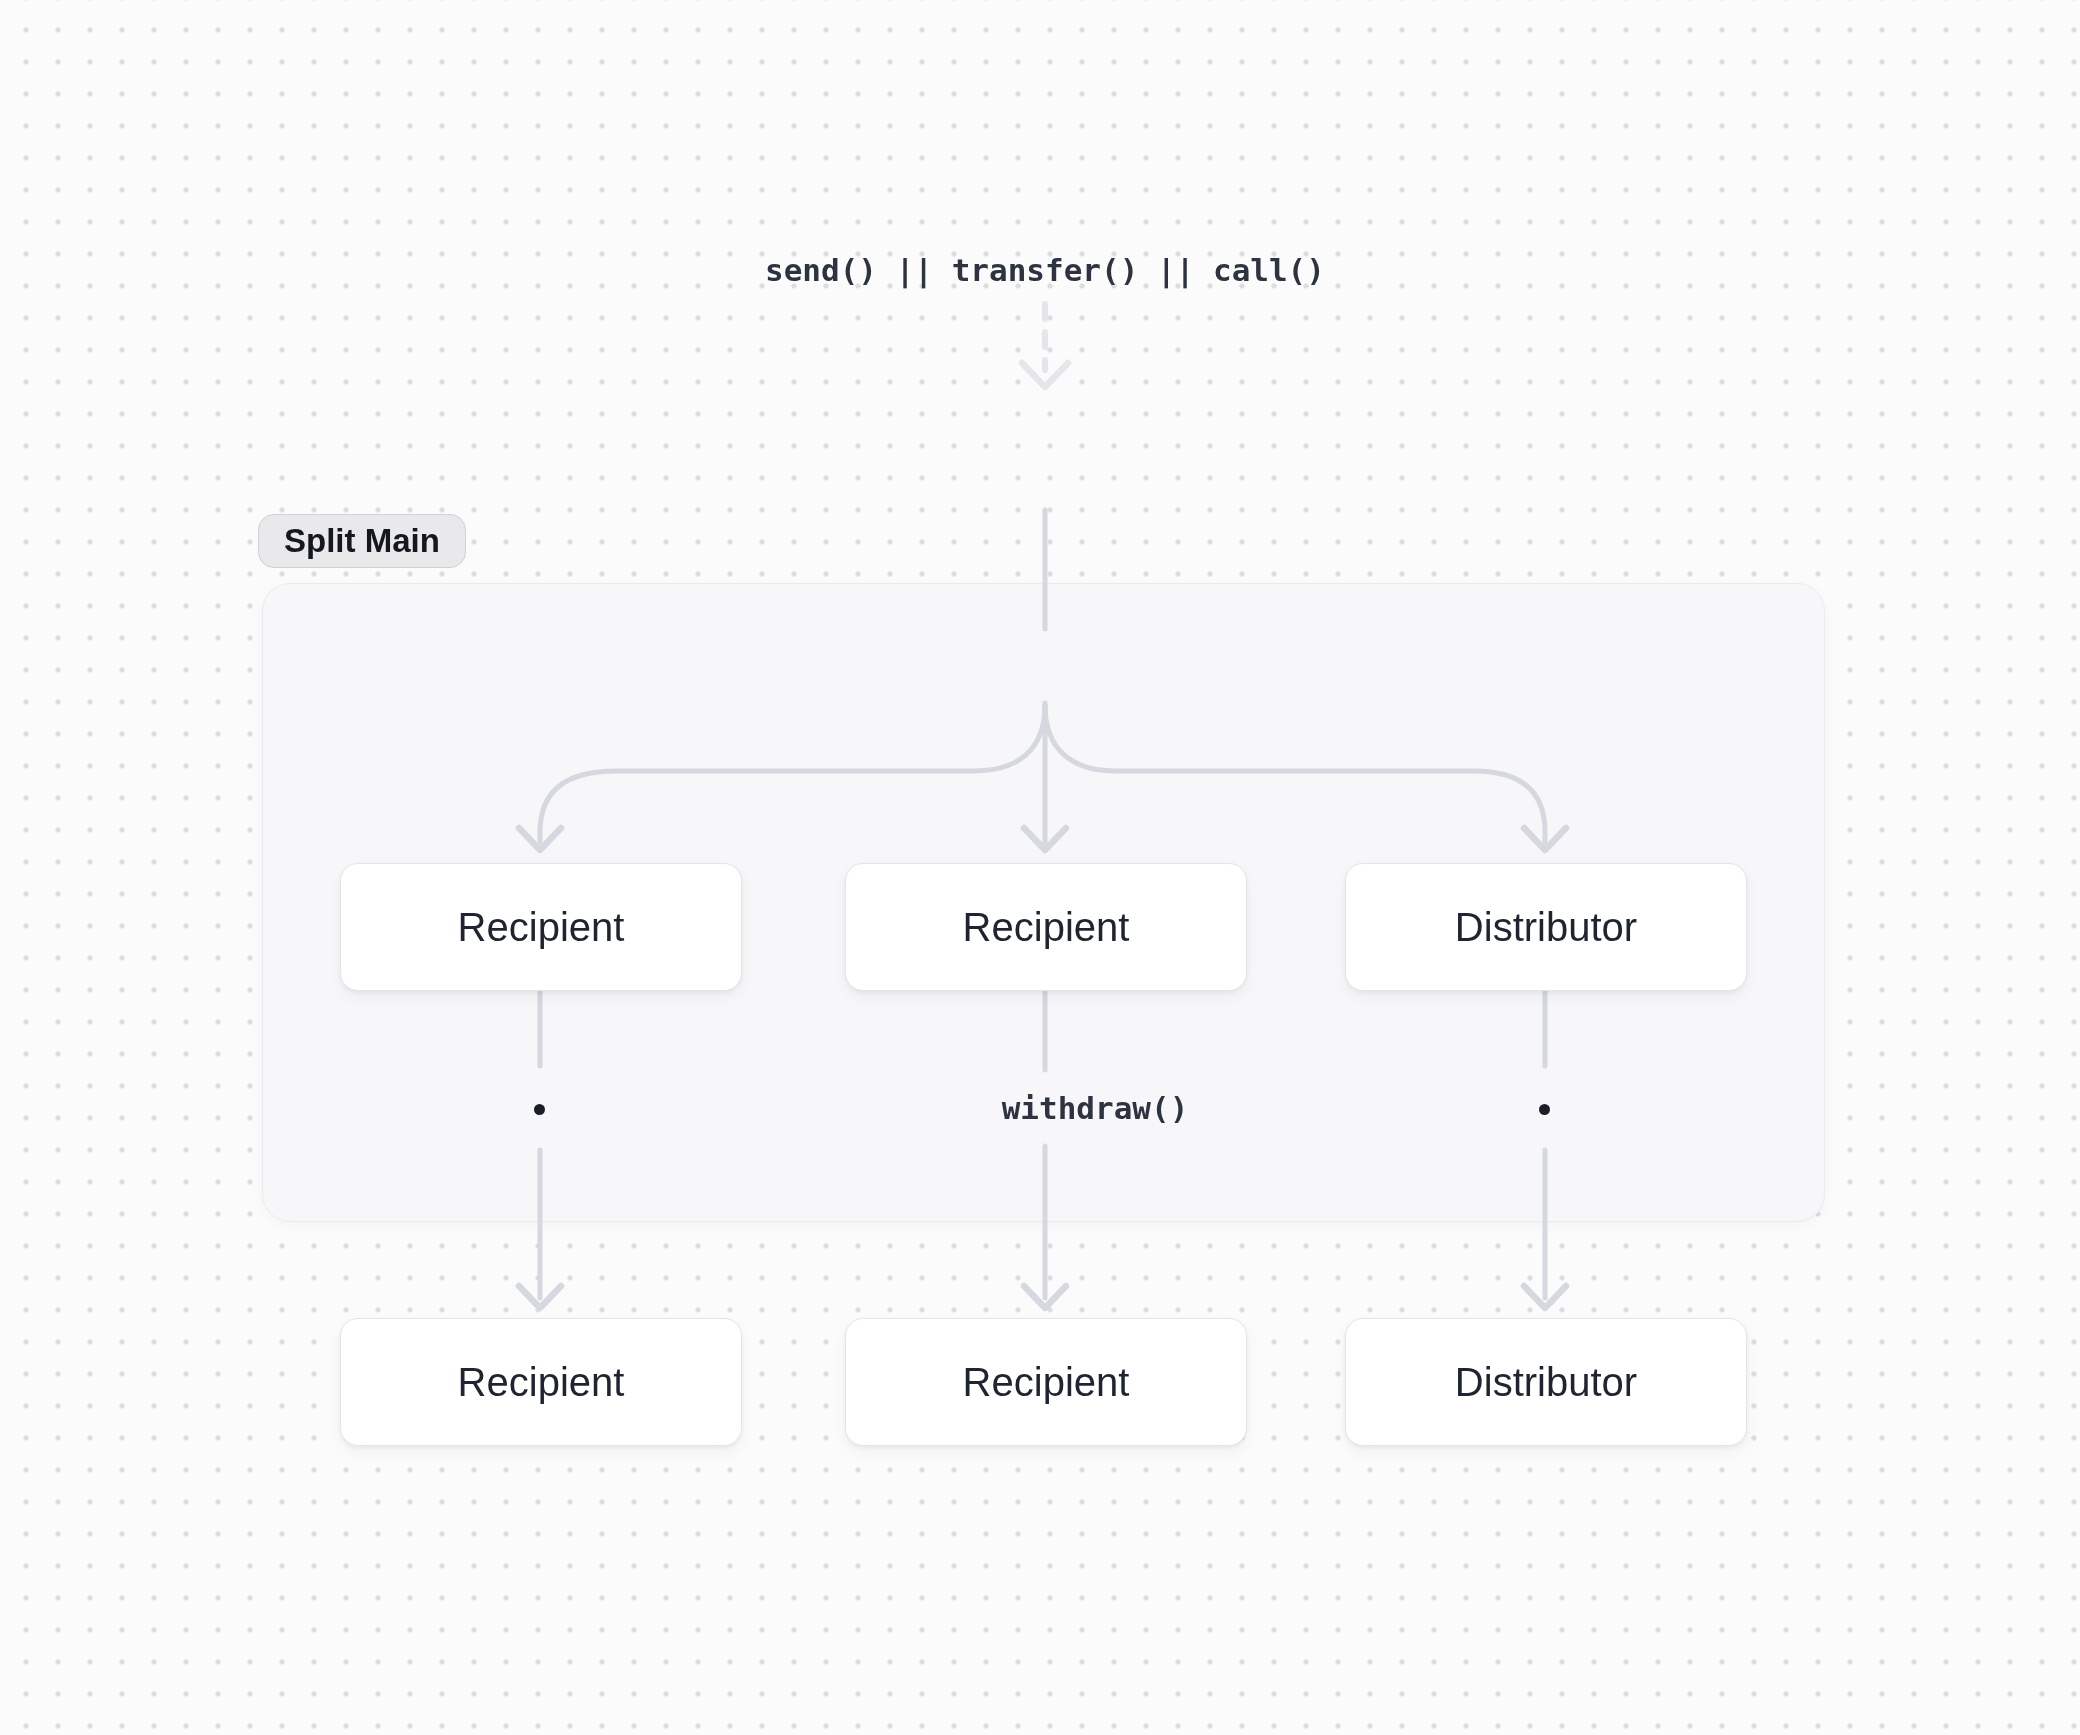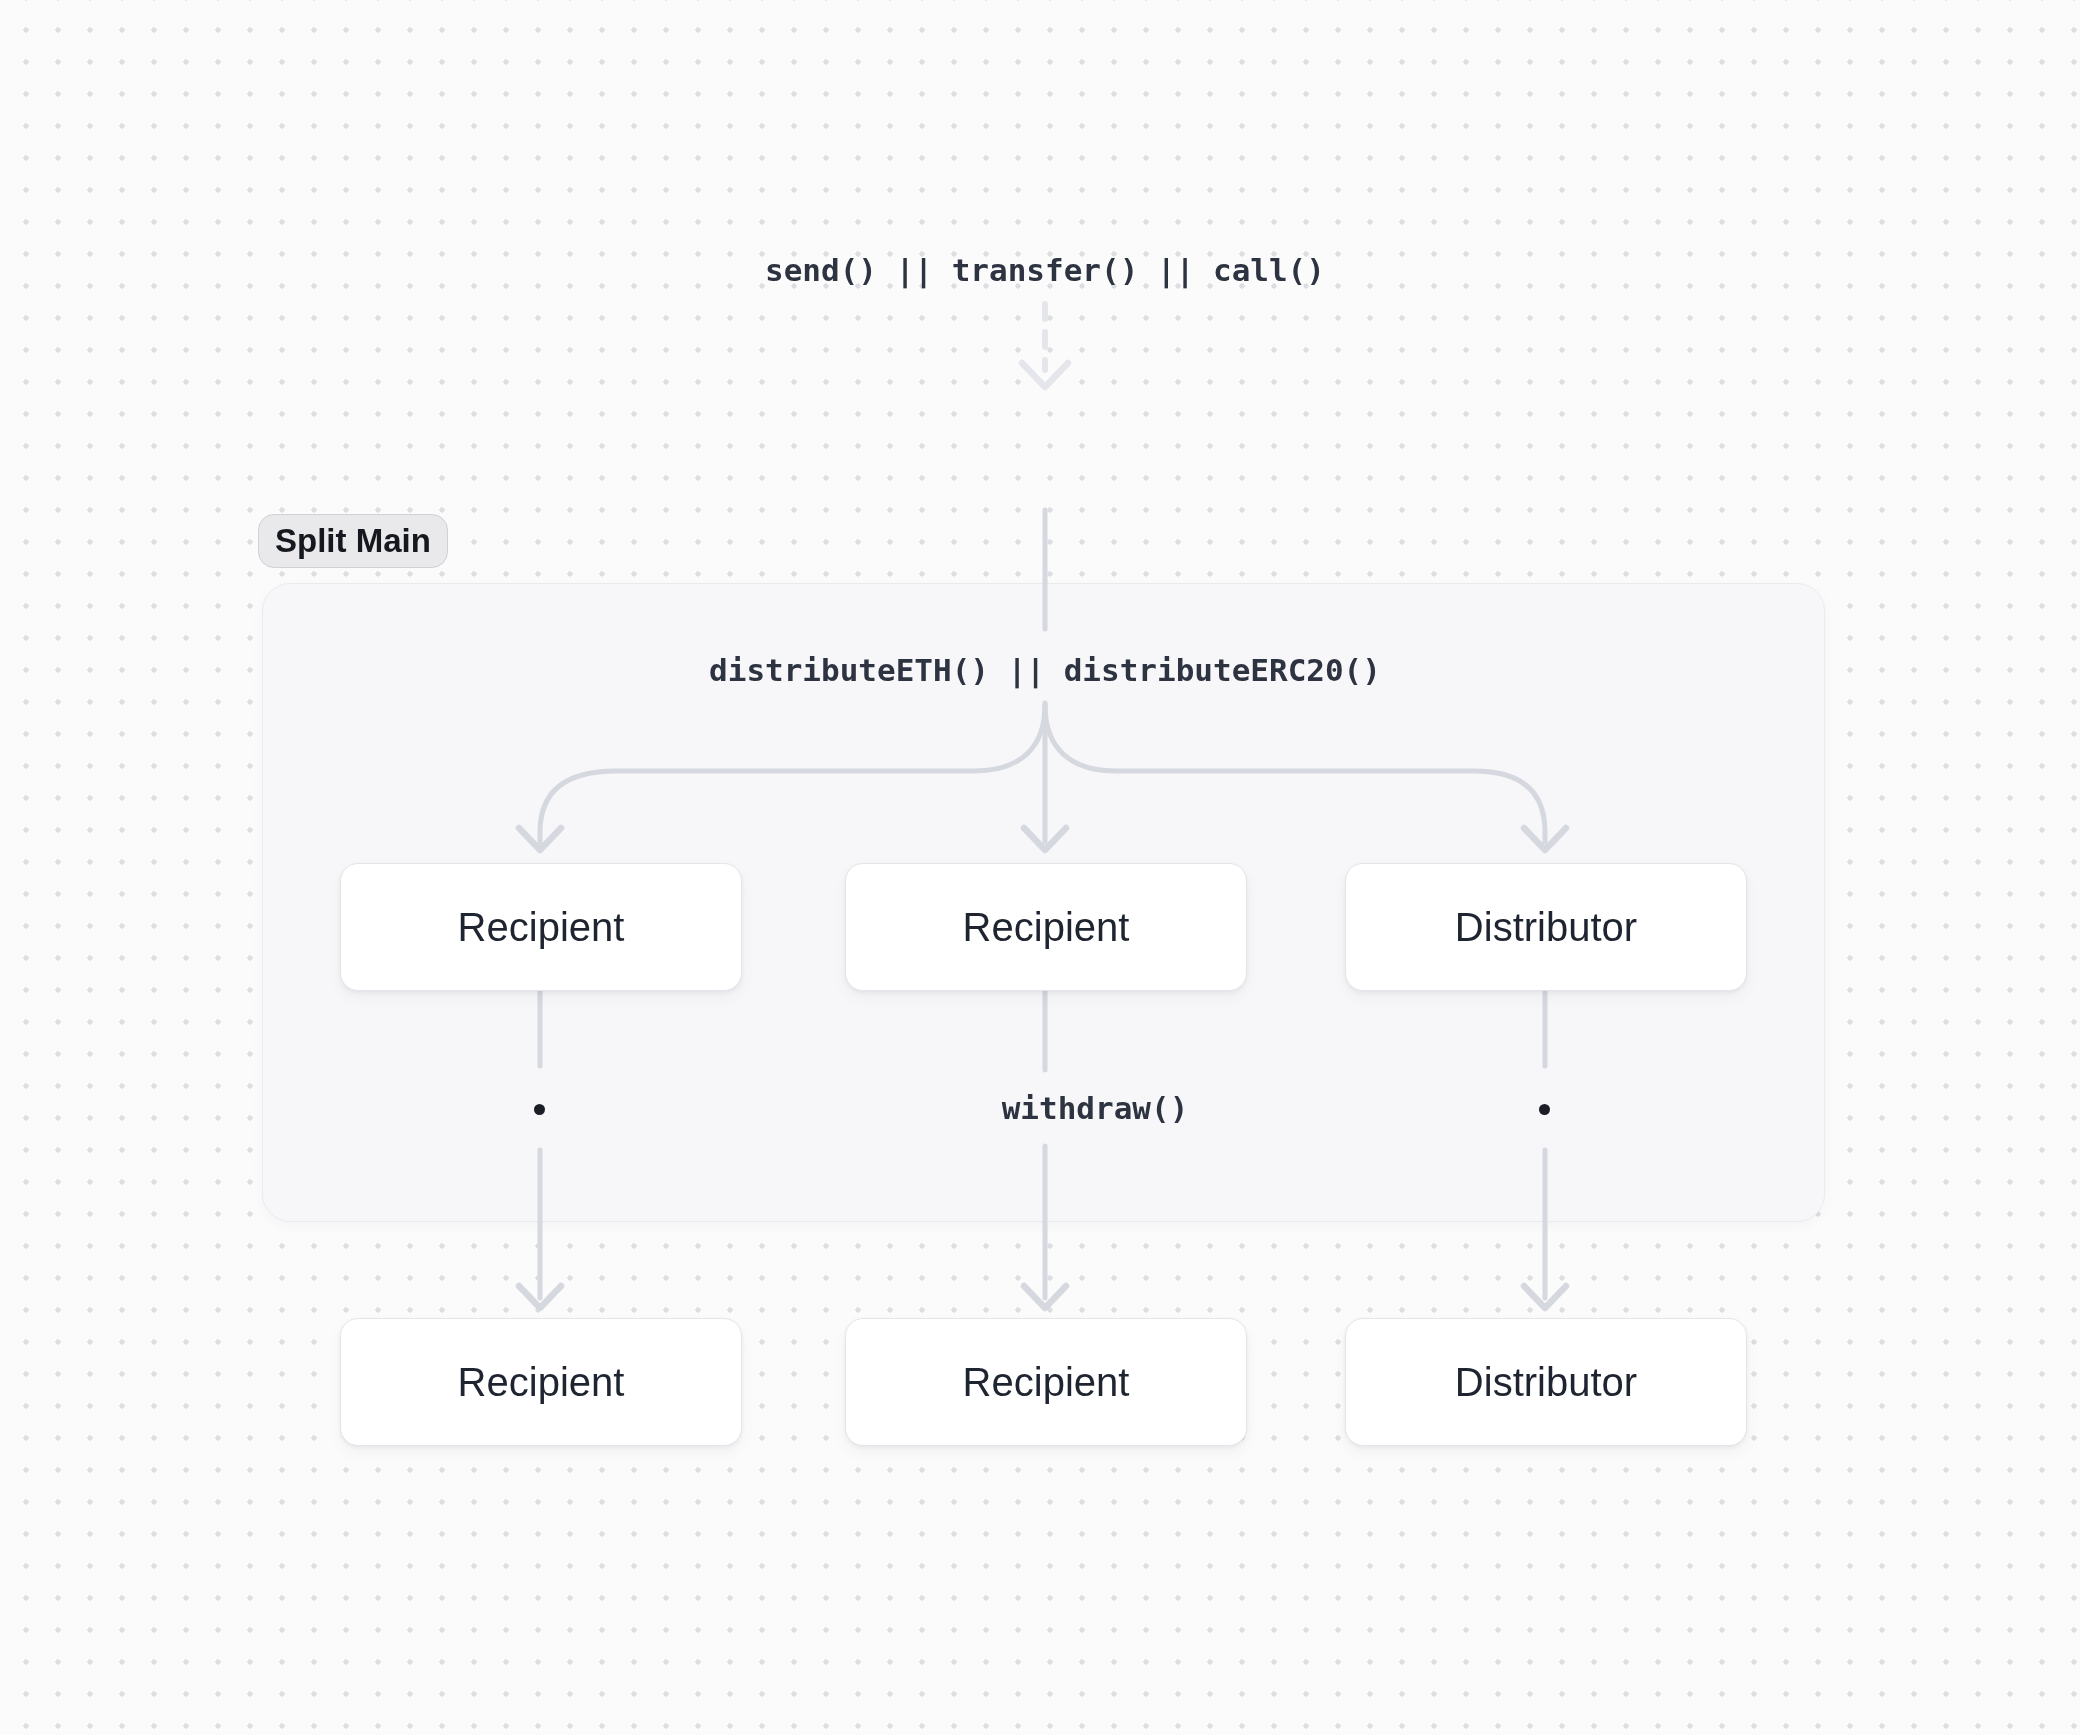--- a/index.html
+++ b/index.html
@@ -43,21 +43,21 @@
     border:1.5px solid var(--node-border);
     border-radius:18px;
     box-shadow:0 2px 4px rgba(15,23,42,.05), 0 7px 16px rgba(15,23,42,.04);
     display:flex;align-items:center;justify-content:center;
     font-size:40px;color:var(--node-text-dark);
   }
   .node.contract{height:122px;color:var(--contract-text);}
   .badge{
     position:absolute;left:258px;top:514px;height:54px;
     display:inline-flex;align-items:center;
-    padding:0 16px;box-sizing:border-box;
+    padding:0 25px;box-sizing:border-box;
     background:var(--badge-bg);
     border:1.5px solid var(--badge-border);
     border-radius:16px;
     font-size:33px;font-weight:600;color:var(--badge-text);
     white-space:nowrap;
   }
   .bullet-dot{
     position:absolute;width:11px;height:11px;border-radius:50%;
     background:var(--bullet);
   }
@@ -93,21 +93,20 @@
     <path class="wire" d="M1045 1146 L1045 1298"></path>
     <path class="head" d="M1024 1286 L1045 1308 L1066 1286"></path>
 
     <path class="wire" d="M1545 992 L1545 1066"></path>
     <path class="wire" d="M1545 1150 L1545 1298"></path>
     <path class="head" d="M1524 1286 L1545 1308 L1566 1286"></path>
   </svg>
 
   <div class="code-label" style="left:1045px;top:250px;">send() || transfer() || call()</div>
 
-  <div class="code-label" style="left:1045px;top:650px;">distributeETH() || distributeERC20()</div>
 
   <div class="code-label" style="left:1095px;top:1088px;">withdraw()</div>
 
   <div class="badge">Split Main</div>
 
 
   <div class="node" style="left:340px;top:863px;">
     <span>Recipient</span>
   </div>
   <div class="node" style="left:845px;top:863px;">

